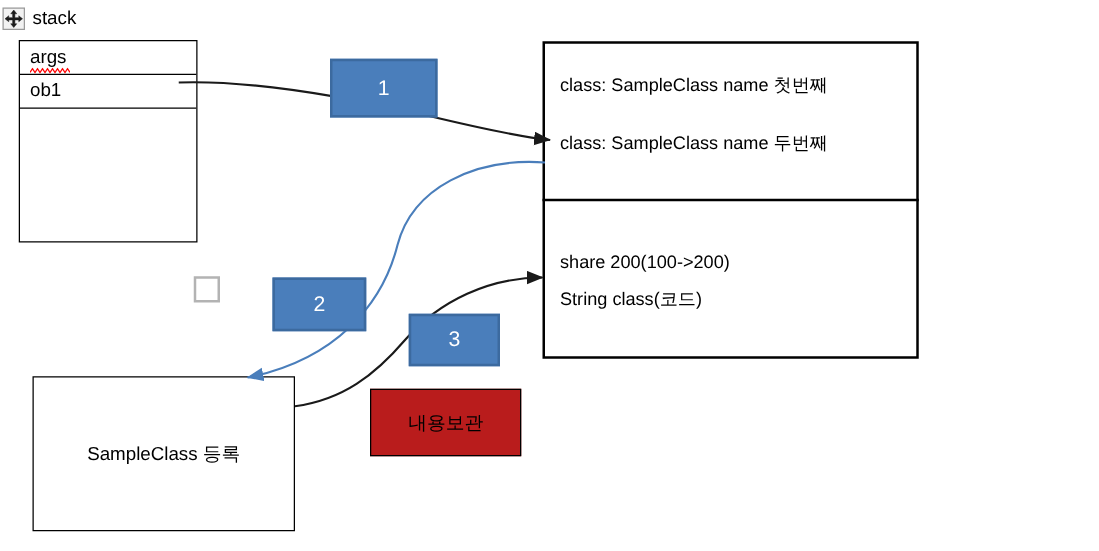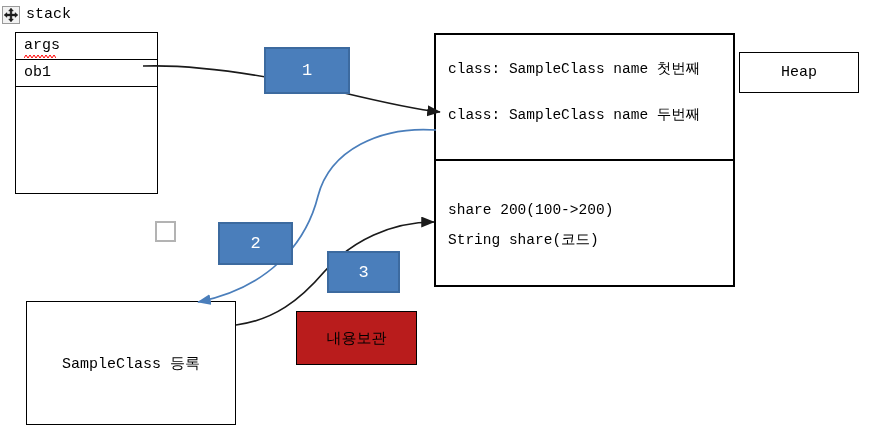--- a/index.html
+++ b/index.html
@@ -8,21 +8,21 @@
     background: #ffffff;
   }
   #canvas {
     position: relative;
     width: 879px;
     height: 441px;
     background: #ffffff;
     overflow: hidden;
     font-family: "Liberation Sans", "DejaVu Sans", sans-serif;
   }
-  .abs { position: absolute; font-family: Liberation Mono, monospace; }
+  .abs { position: absolute; }
 
   
   .move-handle {
     left: 2px; top: 6px;
     width: 18px; height: 18px;
     border: 1px solid #9a9a9a;
     background: #f2f2f2;
     box-sizing: border-box;
   }
   .move-handle svg { display:block; }
@@ -184,23 +184,22 @@
   </div>
 
   <div class="abs handle-square"></div>
 
   <div class="abs heap-box"></div>
   <div class="abs heap-divider"></div>
 
   <div class="abs heap-line hl1">class: SampleClass name 첫번째</div>
   <div class="abs heap-line hl2">class: SampleClass name 두번째</div>
   <div class="abs heap-line sl1">share 200(100-&gt;200)</div>
-  <div class="abs heap-line sl2">String share(코드)</div>
-
-  <div class="abs label-box heap-label">Heap</div>
+  <div class="abs heap-line sl2">String class(코드)</div>
+
 
   <svg class="conn conn-under">
     <defs>
       <marker id="arrow-black" markerWidth="9" markerHeight="9" refX="7.5" refY="3.2" orient="auto" markerUnits="strokeWidth">
         <path d="M0,0 L8,3.2 L0,6.4 Z" fill="#1a1a1a"></path>
       </marker>
       <marker id="arrow-blue" markerWidth="9" markerHeight="9" refX="7.5" refY="3.2" orient="auto" markerUnits="strokeWidth">
         <path d="M0,0 L8,3.2 L0,6.4 Z" fill="#4a7ebb"></path>
       </marker>
     </defs>

